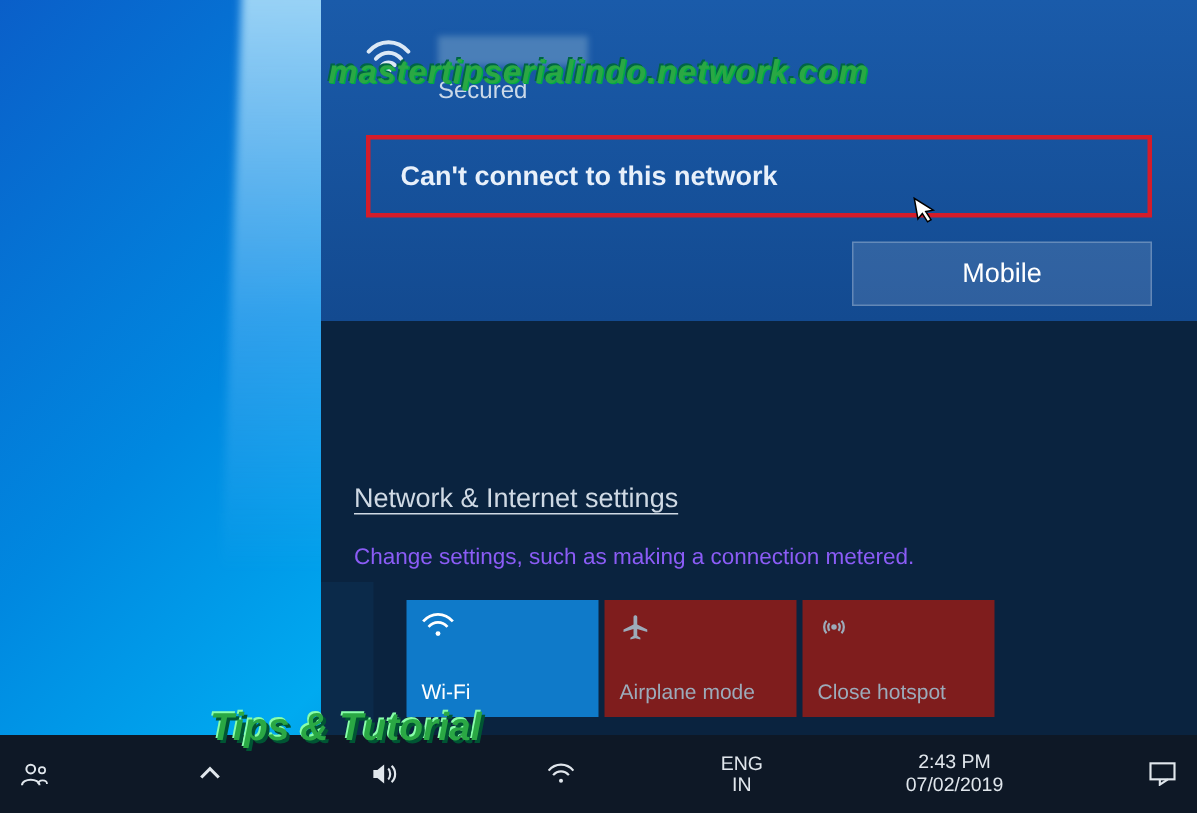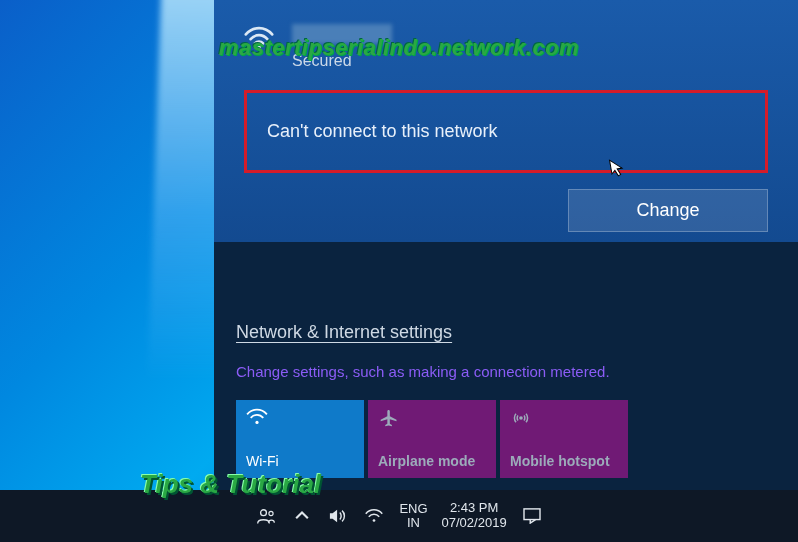--- a/index.html
+++ b/index.html
@@ -83,24 +83,25 @@
       margin-bottom: 8px;
       filter: blur(2px);
     }
     .secured-text {
       font-size: 16px;
       color: #cbd9e8;
     }
     .error-box {
       margin: 20px 0 16px 0;
       border: 3px solid #d41c2a;
-      padding: 28px 20px;
+      padding: 14px 20px;
       font-size: 18px;
       color: #e8f0fa;
       position: relative;
+      font-weight: bold;
     }
     .cursor {
       position: absolute;
       right: 140px;
       bottom: -8px;
       font-size: 18px;
       color: #fff;
       transform: rotate(-10deg);
       text-shadow: 1px 1px 2px #000;
       pointer-events: none;
@@ -132,45 +133,46 @@
     }
     .settings-desc {
       font-size: 15px;
       color: #8b5cf6;
     }
     .tiles-row {
       display: flex;
       gap: 4px;
       padding: 12px 8px 12px 22px;
       background: #0a233f;
+      margin-left: 35px;
     }
     .tile {
       width: 128px;
       height: 78px;
       padding: 8px 10px;
       font-size: 14px;
       display: flex;
       flex-direction: column;
       justify-content: space-between;
       cursor: pointer;
     }
     .tile-on { background: #0f7ac9; color: #fff; }
-    .tile-off { background: #701a75; color: #9cabba; font-weight: bold; }
+    .tile-off { background: #7f1d1d; color: #9cabba; }
     .tile-icon { font-size: 20px; height: 26px; }
     .tile-label { line-height: 1.2; }
     .taskbar {
       position: absolute;
       left: 0;
       right: 0;
       bottom: 0;
       height: 52px;
       background: #0e1826;
       display: flex;
       align-items: center;
-      justify-content: center;
+      justify-content: space-between;
       padding: 0 12px;
       gap: 14px;
       color: #e0e6ec;
       font-size: 14px;
     }
     .tray-icon {
       cursor: pointer;
       display: flex;
       align-items: center;
       justify-content: center;
@@ -220,21 +222,21 @@
     <div class="error-box">
       <span>Can't connect to this network</span>
       <span class="cursor">
         <svg width="16" height="20" viewBox="0 0 14 20">
           <path d="M1 1 L1 15 L4.5 12 L7 18 L9.5 17 L7 11 L12 11 Z" fill="#fff" stroke="#000" stroke-width="1"></path>
         </svg>
       </span>
     </div>
 
     <div class="close-row">
-      <div class="close-btn">Change</div>
+      <div class="close-btn">Mobile</div>
     </div>
   </div>
 
   <div class="flyout-spacer"></div>
 
   <div class="settings-section">
     <span class="settings-link">Network &amp; Internet settings</span>
     <div class="settings-desc">Change settings, such as making a connection metered.</div>
   </div>
 
@@ -260,21 +262,21 @@
     <div class="tile tile-off">
       <span class="tile-icon">
         <svg width="22" height="20" viewBox="0 0 24 24">
           <circle cx="12" cy="12" r="2.2" fill="currentColor"></circle>
           <path d="M6 7 C3.5 9.5 3.5 14.5 6 17" stroke="currentColor" stroke-width="1.8" fill="none"></path>
           <path d="M18 7 C20.5 9.5 20.5 14.5 18 17" stroke="currentColor" stroke-width="1.8" fill="none"></path>
           <path d="M8.5 9 C7 10.5 7 13.5 8.5 15" stroke="currentColor" stroke-width="1.8" fill="none"></path>
           <path d="M15.5 9 C17 10.5 17 13.5 15.5 15" stroke="currentColor" stroke-width="1.8" fill="none"></path>
         </svg>
       </span>
-      <span class="tile-label">Mobile hotspot</span>
+      <span class="tile-label">Close hotspot</span>
     </div>
   </div>
 </div>
 
 <div class="taskbar">
   <span class="tray-icon">
     <svg width="20" height="18" viewBox="0 0 24 20">
       <circle cx="9" cy="6" r="3.5" stroke="currentColor" stroke-width="1.6" fill="none"></circle>
       <path d="M2 19 C2 13 16 13 16 19" stroke="currentColor" stroke-width="1.6" fill="none"></path>
       <circle cx="18" cy="7" r="2.5" stroke="currentColor" stroke-width="1.4" fill="none"></circle>

